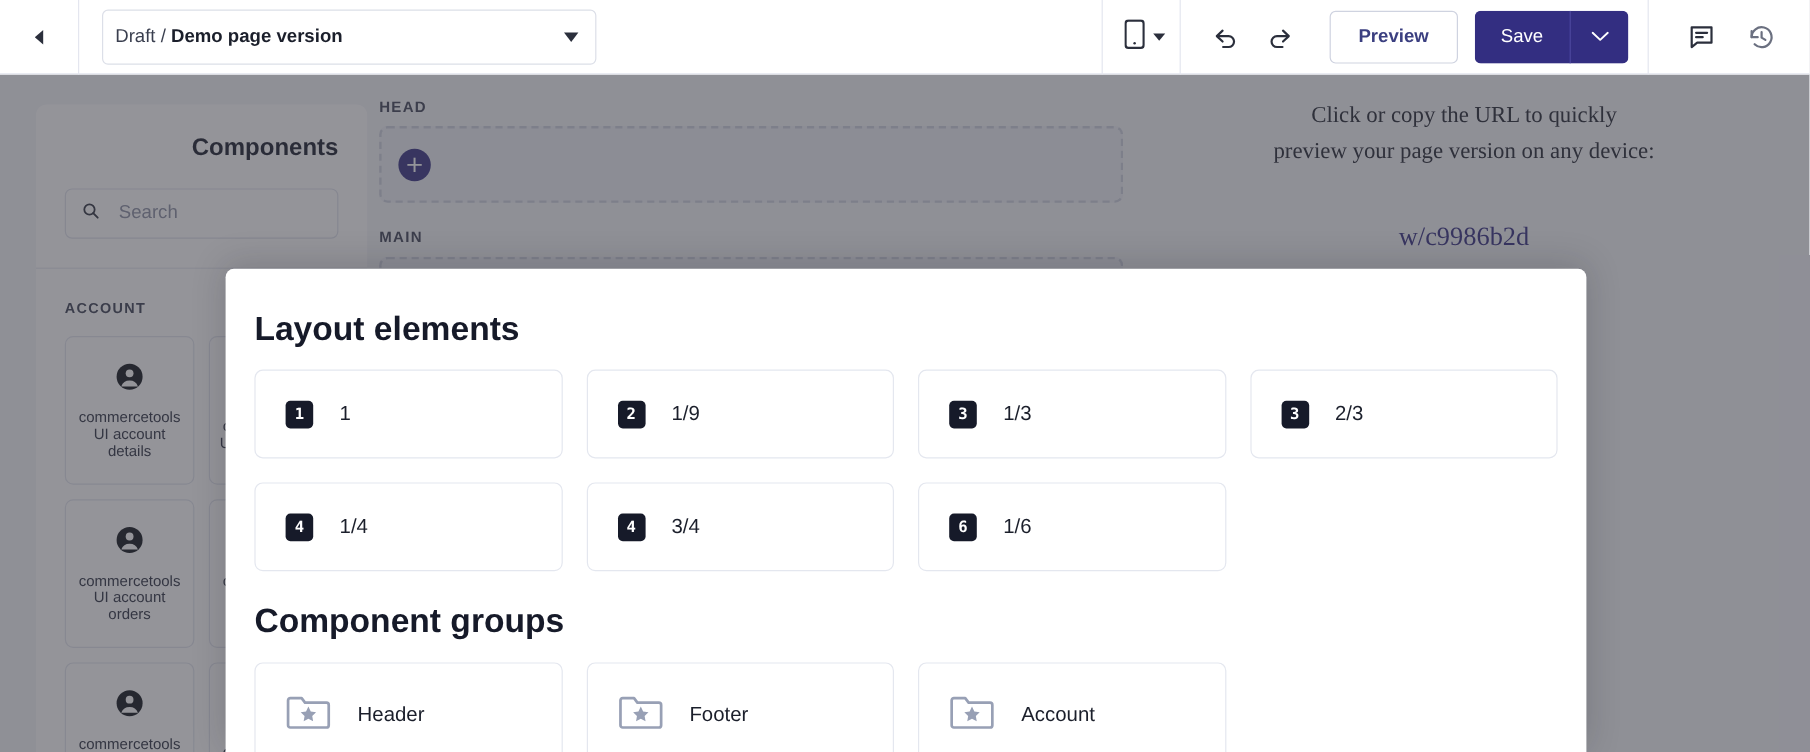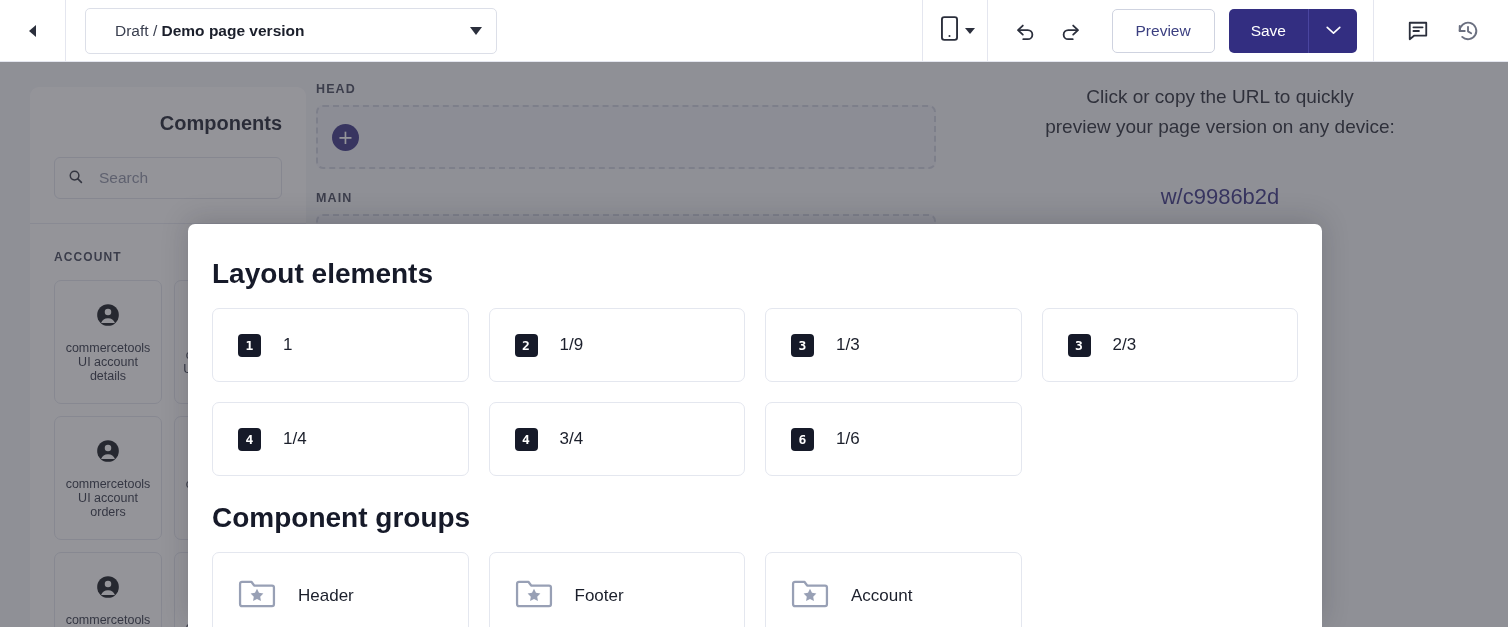--- a/index.html
+++ b/index.html
@@ -17,21 +17,21 @@
     border-bottom: 1px solid #e4e6ef; z-index: 5;
   }
   .tb-back {
     width: 66px; height: 62px; display: flex; align-items: center;
     justify-content: center; border-right: 1px solid #e4e6ef;
     color: #2b2f3c; cursor: pointer;
   }
   .version-select {
     margin-left: 19px; width: 412px; height: 46px;
     border: 1px solid #dcdfe8; border-radius: 5px; background: #fff;
-    display: flex; align-items: center; padding: 0 14px 0 29px;
+    display: flex; align-items: center; padding: 0 14px 0 10px;
     cursor: pointer;
   }
   .version-text { font-size: 15.5px; color: #3a3f4f; white-space: nowrap; }
   .version-text b { font-weight: 700; color: #1b1f2b; }
   .caret-sm {
     margin-left: auto; width: 0; height: 0;
     border-left: 6.5px solid transparent; border-right: 6.5px solid transparent;
     border-top: 8px solid #2b2f3c;
   }
   .tb-spacer { flex: 1; }
@@ -44,20 +44,21 @@
   .device-btn { display: flex; align-items: center; gap: 7px; padding: 0 12px 0 18px; cursor: pointer; }
   .caret-tiny {
     width: 0; height: 0; border-left: 5px solid transparent;
     border-right: 5px solid transparent; border-top: 6.5px solid #2b2f3c;
   }
   .preview-btn {
     margin: 0 14px; height: 44px; padding: 0 23px;
     border: 1px solid #cfd3e0; border-radius: 5px; background: #fff;
     color: #3b3f80; font-size: 15.5px; display: flex; align-items: center;
     cursor: pointer;
+    font-weight: bold;
   }
   .save-wrap { display: flex; height: 44px; border-radius: 5px; overflow: hidden; }
   .save-btn {
     background: #332e81; color: #fff; font-size: 15.5px; padding: 0 22px;
     display: flex; align-items: center; cursor: pointer;
     border-right: 1px solid #4a45a0;
   }
   .save-caret {
     background: #332e81; width: 48px; display: flex; align-items: center;
     justify-content: center; cursor: pointer;
@@ -122,20 +123,21 @@
     display: flex; align-items: center; justify-content: center;
     color: #fff; font-size: 19px; line-height: 1; cursor: pointer;
     font-family: "DejaVu Sans", sans-serif;
   }
   .dropzone-tall { height: 250px; align-items: flex-start; padding-top: 14px; }
 
   
   .rightpanel {
     position: absolute; left: 960px; top: 20px; width: 520px;
     text-align: center;
+    font-family: Liberation Serif, serif;
   }
   .rp-text { font-size: 19px; line-height: 30px; color: #20242f; }
   .rp-url {
     margin-top: 38px; font-size: 22px; color: #332e81;
     word-break: break-all; line-height: 34px;
   }
   .rp-sub { margin-top: 52px; font-size: 19px; color: #20242f; }
   .qr {
     margin: 28px auto 0; width: 166px; height: 166px;
     background: #fff; padding: 6px;

